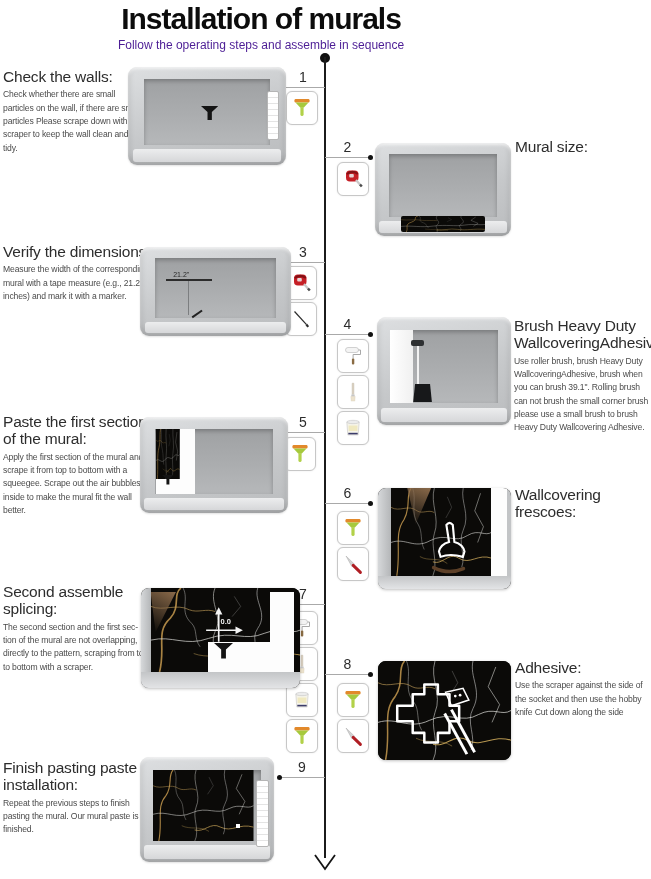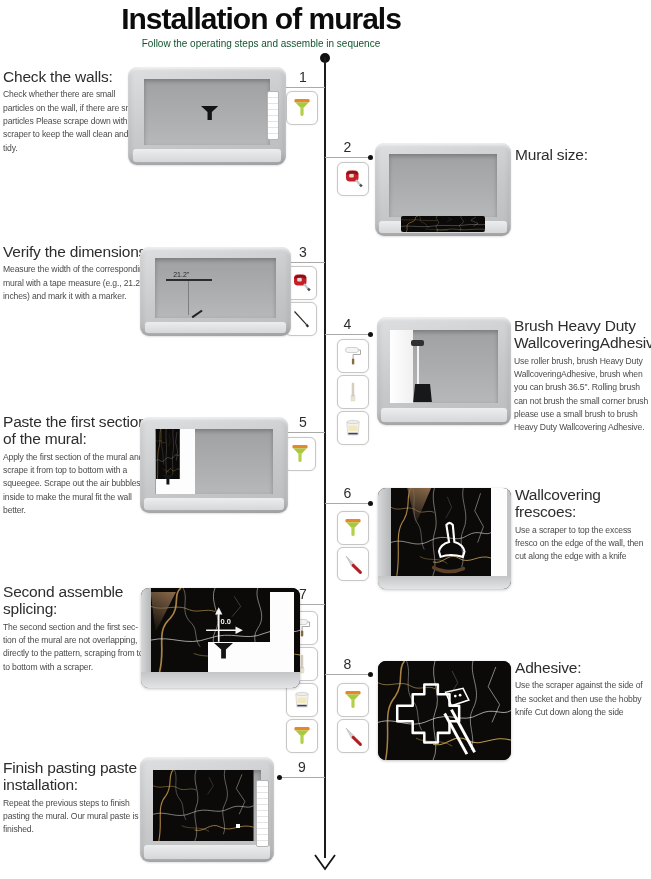--- a/index.html
+++ b/index.html
@@ -1,21 +1,21 @@
 <!DOCTYPE html>
 <html><head>
 <meta charset="utf-8">
 <style>
   html,body{margin:0;padding:0;background:#fff;}
   #canvas{position:relative;width:651px;height:879px;background:#fff;overflow:hidden;
           font-family:"Liberation Sans",sans-serif;color:#222;}
   
   .header{position:absolute;left:0;top:0;width:522px;text-align:center;}
   .title{margin:2px 0 0 0;font-size:30px;font-weight:700;letter-spacing:-1px;color:#0c0c0c;}
-  .subtitle{font-size:10px;color:#14532d;margin-top:2px;}
+  .subtitle{font-size:12px;color:#4c1d95;margin-top:2px;}
   
   .tl-line{position:absolute;left:324px;top:57px;width:2px;height:801px;background:#1b1b1b;}
   .tl-dot{position:absolute;left:320px;top:53px;width:10px;height:10px;border-radius:50%;background:#101010;}
   .tl-arrow{position:absolute;left:312px;top:853px;width:26px;height:20px;}
   
   .step-text{position:absolute;}
   .step-heading{font-size:15.5px;line-height:1.12;color:#2d2d2d;letter-spacing:-0.2px;margin-bottom:3px;}
   .step-body{font-size:8.6px;line-height:1.55;color:#4b4b4b;letter-spacing:-0.15px;}
   
   .conn{position:absolute;height:1px;background:#a9a9a9;}
@@ -75,21 +75,21 @@
         </svg>
       </div>
       <div class="room" style="left: 128px; top: 67px; width: 158px; height: 98px;">
         <div class="rm-wall"></div>
         <div class="rm-floor"></div>
         <svg class="ov" style="left:46%;top:40%;width:11%" viewBox="0 0 16 14">
           <polygon points="0,0 16,0 10,5.5 10,13 6,13 6,5.5" fill="#141414"></polygon>
         </svg>
         <div class="ov win" style="right:4.5%;top:24%;bottom:26%;width:6.5%;"></div>
       </div>
-      <div class="step-text" style="left: 515px; top: 146px; width: 133px;">
+      <div class="step-text" style="left: 515px; top: 138px; width: 133px;">
         <div class="step-heading">Mural size:</div>
       </div>
       <div class="conn" style="left: 325px; top: 157px; width: 45px;"></div>
       <div class="conn-dot" style="left: 368px; top: 155px;"></div>
       <span class="step-num" style="left: 332.5px; top: 139px;">2</span>
       <div class="tile" style="left: 337px; top: 162px;">
         <svg viewBox="0 0 22 24">
           <rect x="4" y="3.5" width="12.5" height="11" rx="3.8" fill="#c51f26"></rect>
           <path d="M4.8,7 q5.8,-4.2 11,0" stroke="#841115" stroke-width="2" fill="none"></path>
           <rect x="7.2" y="7" width="4.6" height="3.6" rx="1" fill="#e9e9e9" opacity="0.9"></rect>
@@ -141,21 +141,21 @@
       <div class="room" style="left: 140px; top: 247px; width: 151px; height: 89px;">
         <div class="rm-wall"></div>
         <div class="rm-floor"></div>
         <div class="ov" style="left:17%;top:36%;width:31%;height:2px;background:#2c2c2c;"></div>
         <span class="dim-label" style="left:22%;top:27%;">21.2"</span>
         <div class="ov" style="left:32%;top:38%;width:1px;height:38%;background:#7c7e80;"></div>
         <div class="ov" style="left:34%;top:74%;width:12px;height:1.6px;background:#222;transform:rotate(-35deg);"></div>
       </div>
       <div class="step-text" style="left: 514px; top: 317px; width: 137px;">
         <div class="step-heading">Brush Heavy Duty WallcoveringAdhesive:</div>
-        <div class="step-body">Use roller brush, brush Heavy Duty WallcoveringAdhesive, brush when you can brush 36.5". Rolling brush can not brush the small corner brush please use a small brush to brush Heavy Duty Wallcovering Adhesive.</div>
+        <div class="step-body">Use roller brush, brush Heavy Duty WallcoveringAdhesive, brush when you can brush 39.1". Rolling brush can not brush the small corner brush please use a small brush to brush Heavy Duty Wallcovering Adhesive.</div>
       </div>
       <div class="conn" style="left: 325px; top: 334px; width: 45px;"></div>
       <div class="conn-dot" style="left: 368px; top: 332px;"></div>
       <span class="step-num" style="left: 332.5px; top: 316px;">4</span>
       <div class="tile" style="left: 337px; top: 339px;">
         <svg viewBox="0 0 22 24">
           <rect x="3.5" y="3.5" width="13" height="5" rx="2.5" fill="#f4f4f4" stroke="#b5b5b5" stroke-width="0.6"></rect>
           <path d="M16.5,6 h2 v4.5 h-7.4 v4.2" stroke="#a8a8a8" stroke-width="1" fill="none"></path>
           <rect x="9.9" y="14.6" width="2.4" height="6" rx="1" fill="#8a6b43"></rect>
         </svg>
@@ -216,21 +216,20 @@
           </svg>
         </div>
         <div class="ov white" style="left:27%;top:12%;width:10%;bottom:20%;"></div>
         <div class="ov white" style="left:11%;top:65%;width:16%;bottom:20%;"></div>
         <svg class="ov" style="left:15%;top:60%;width:8%" viewBox="0 0 16 14">
           <polygon points="0,0 16,0 10,5.5 10,13 6,13 6,5.5" fill="#141414"></polygon>
         </svg>
       </div>
       <div class="step-text" style="left: 515px; top: 486px; width: 136px;">
         <div class="step-heading">Wallcovering frescoes:</div>
-        <div class="step-body">Use a scraper to top the excess fresco on the edge of the wall, then cut along the edge with a knife</div>
       </div>
       <div class="conn" style="left: 325px; top: 503px; width: 45px;"></div>
       <div class="conn-dot" style="left: 368px; top: 501px;"></div>
       <span class="step-num" style="left: 332.5px; top: 485px;">6</span>
       <div class="tile" style="left: 337px; top: 511px;">
         <svg viewBox="0 0 22 24">
           <rect x="3.5" y="3" width="15" height="3.4" rx="1.2" fill="#e2892b"></rect>
           <polygon points="4.5,6.4 17.5,6.4 12.6,11.8 9.4,11.8" fill="#a6c93d"></polygon>
           <rect x="9.4" y="11.3" width="3.2" height="8.6" rx="1.3" fill="#b2d149"></rect>
         </svg>

